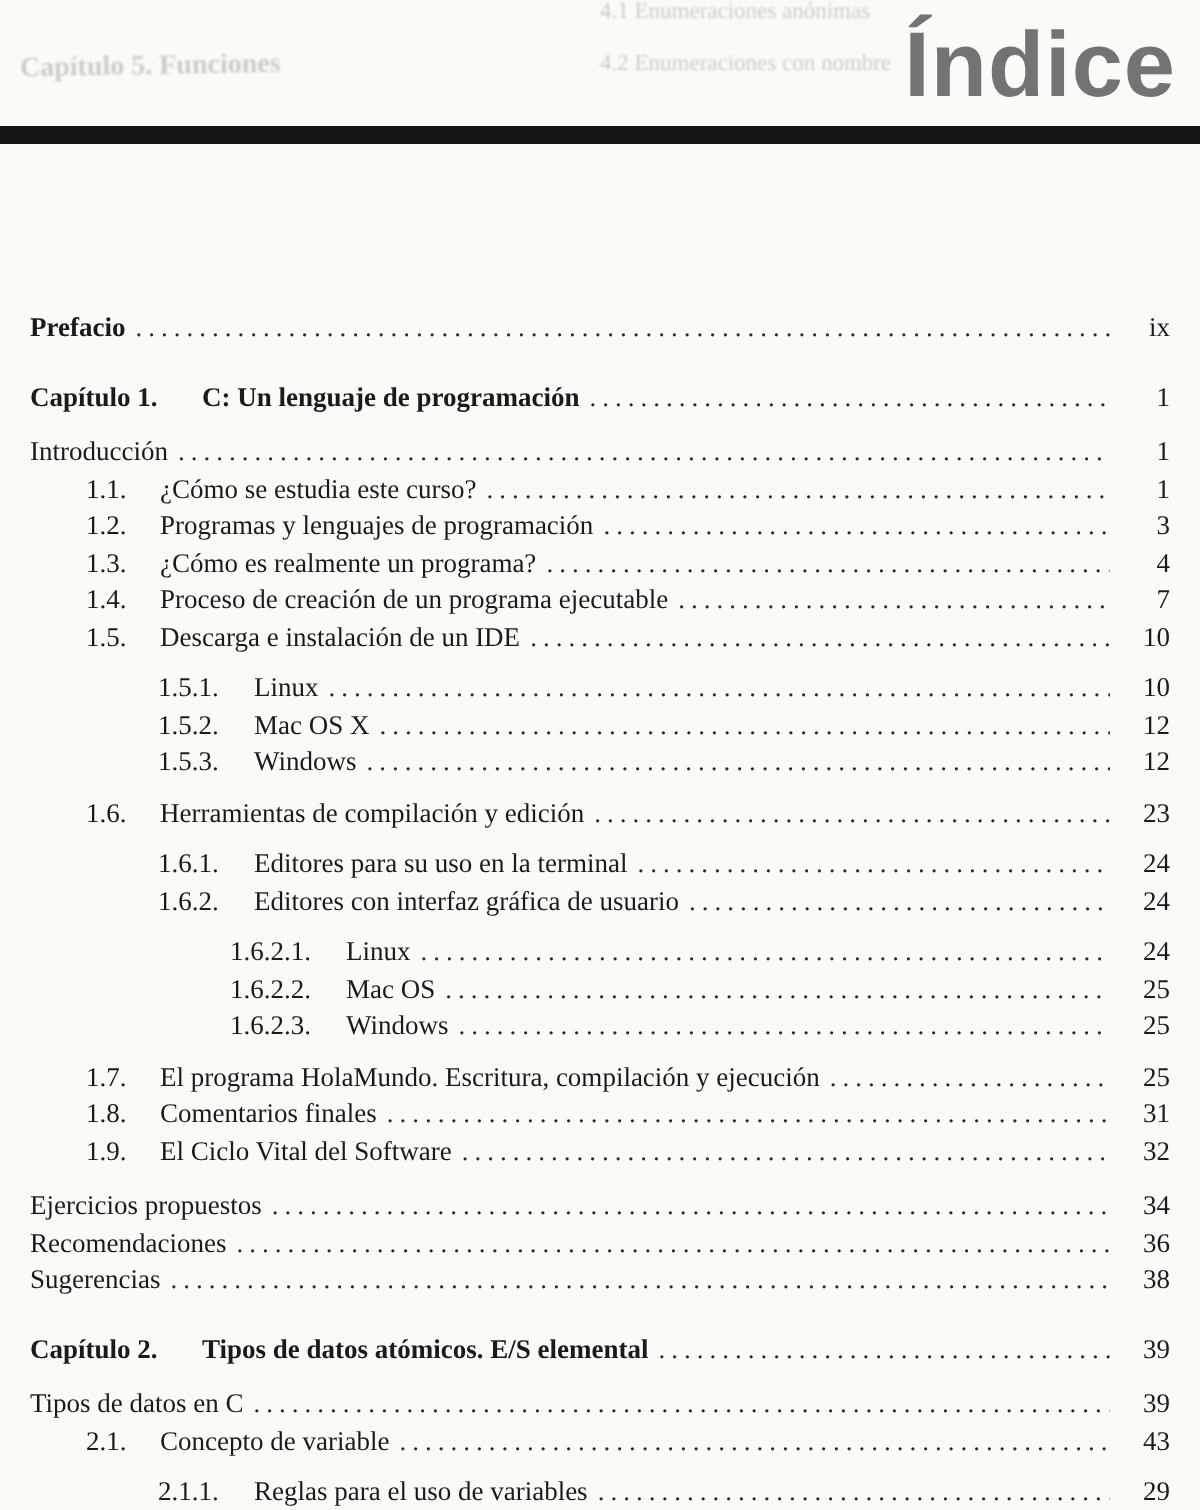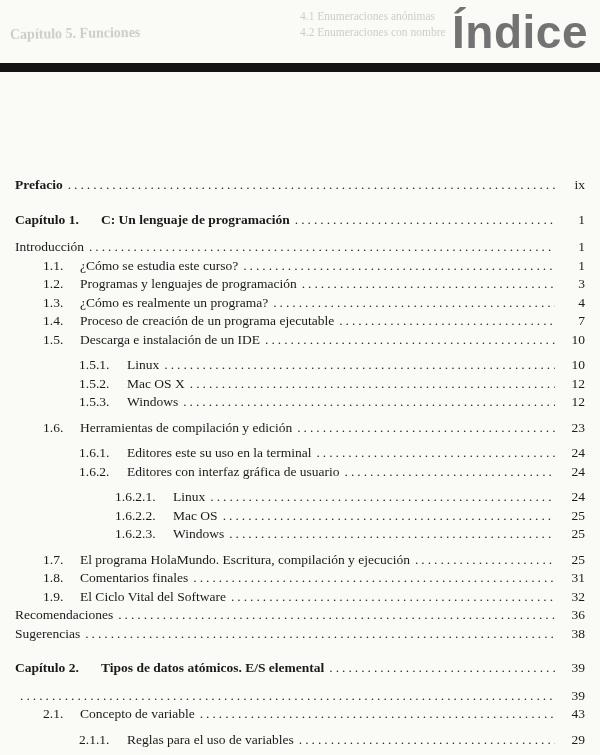--- a/index.html
+++ b/index.html
@@ -22,41 +22,41 @@
            pointer-events: none; }
   .ghost span {
     position: absolute;
     font-family: "Liberation Serif", serif;
     color: rgba(110,110,100,0.32);
     filter: blur(0.6px);
     white-space: nowrap;
   }
   .ghost .g-left  { left: 10px; top: 26px; font-size: 14px; font-weight: bold;
                     transform: rotate(-1deg); }
-  .ghost .g-r1    { left: 300px; top: 10px; font-size: 11.5px; }
+  .ghost .g-r1    { left: 300px; top: 0; font-size: 11.5px; }
   .ghost .g-r2    { left: 300px; top: 26px; font-size: 11.5px; }
 
   .header { position: relative; padding: 6px 12px 0 0; text-align: right; }
   .title {
     margin: 0;
     font-family: "Liberation Sans", sans-serif;
     font-weight: bold;
     font-size: 46px;
     line-height: 52px;
     letter-spacing: 0.5px;
     color: #737373;
   }
   .rule {
     width: 600px; height: 9px;
     background: #141414;
     margin-top: 5px;
   }
 
   .toc {
-    margin-top: 104px;
+    margin-top: 83px;
     padding: 0 15px;
     font-size: 13.5px;
   }
   .row {
     display: flex;
     align-items: baseline;
     line-height: 18.5px;
     white-space: nowrap;
   }
   .row.gap-small  { margin-top: 7px; }
@@ -176,21 +176,21 @@
         <span class="page-num">12</span>
       </div>
       <div class="row indent-1 gap-small">
         <span class="num">1.6.</span>
         <span class="label">Herramientas de compilación y edición</span>
         <span class="dots"></span>
         <span class="page-num">23</span>
       </div>
       <div class="row indent-2 gap-small">
         <span class="num">1.6.1.</span>
-        <span class="label">Editores este su uso en la terminal</span>
+        <span class="label">Editores para su uso en la terminal</span>
         <span class="dots"></span>
         <span class="page-num">24</span>
       </div>
       <div class="row indent-2">
         <span class="num">1.6.2.</span>
         <span class="label">Editores con interfaz gráfica de usuario</span>
         <span class="dots"></span>
         <span class="page-num">24</span>
       </div>
       <div class="row indent-3 gap-small">
@@ -222,37 +222,43 @@
         <span class="label">Comentarios finales</span>
         <span class="dots"></span>
         <span class="page-num">31</span>
       </div>
       <div class="row indent-1">
         <span class="num">1.9.</span>
         <span class="label">El Ciclo Vital del Software</span>
         <span class="dots"></span>
         <span class="page-num">32</span>
       </div>
+      <div class="row indent-0 gap-medium">
+        <span class="label">Ejercicios propuestos</span>
+        <span class="dots"></span>
+        <span class="page-num">34</span>
+      </div>
       <div class="row indent-0">
         <span class="label">Recomendaciones</span>
         <span class="dots"></span>
         <span class="page-num">36</span>
       </div>
       <div class="row indent-0">
         <span class="label">Sugerencias</span>
         <span class="dots"></span>
         <span class="page-num">38</span>
       </div>
       <div class="row indent-0 bold chapter gap-large">
         <span class="num">Capítulo 2.</span>
         <span class="label">Tipos de datos atómicos. E/S elemental</span>
         <span class="dots"></span>
         <span class="page-num">39</span>
       </div>
       <div class="row indent-0 gap-medium">
+        <span class="label">Tipos de datos en C</span>
         <span class="dots"></span>
         <span class="page-num">39</span>
       </div>
       <div class="row indent-1">
         <span class="num">2.1.</span>
         <span class="label">Concepto de variable</span>
         <span class="dots"></span>
         <span class="page-num">43</span>
       </div>
       <div class="row indent-2 gap-small">

